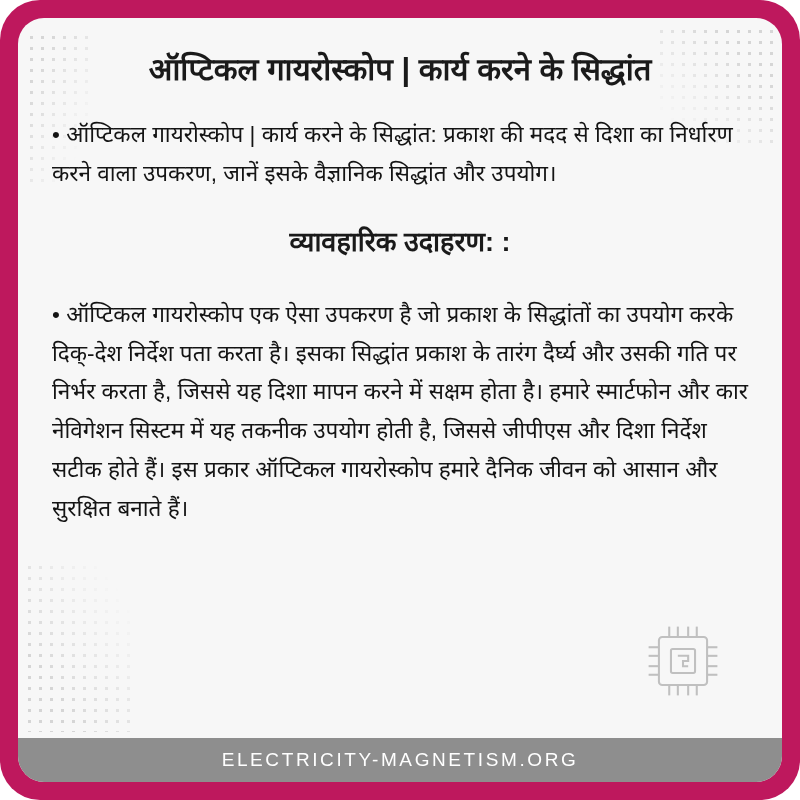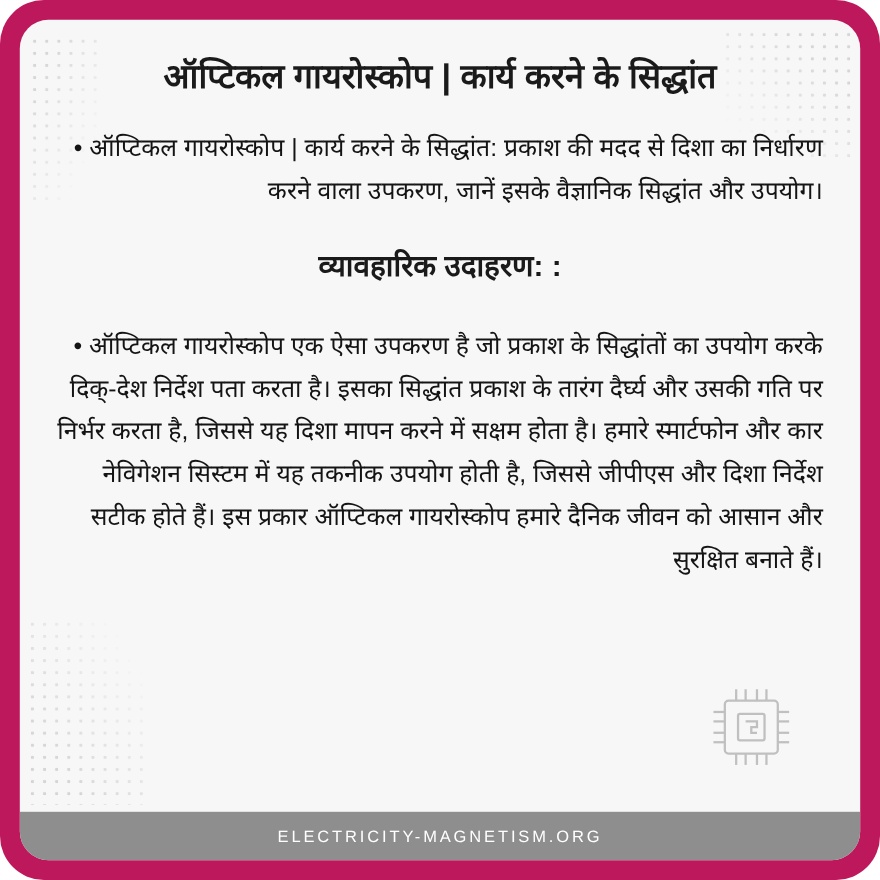--- a/index.html
+++ b/index.html
@@ -63,21 +63,21 @@
     font-weight: bold;
     text-align: center;
     color: #1a1a1a;
     letter-spacing: 0px;
   }
   .para {
     margin: 26px 0 0 0;
     font-size: 22.5px;
     line-height: 1.72;
     color: #141414;
-    text-align: right;
+    text-align: left;
     font-weight: 500;
   }
   h2.subtitle {
     margin: 30px 0 0 0;
     font-size: 27px;
     line-height: 1.35;
     font-weight: bold;
     text-align: center;
     color: #1a1a1a;
   }
@@ -98,21 +98,21 @@
     bottom: 0;
     width: 764px;
     height: 44px;
     background: #8e8e8e;
     display: flex;
     align-items: center;
     justify-content: center;
   }
   .footer span {
     color: #ffffff;
-    font-size: 15px;
+    font-size: 19px;
     letter-spacing: 2.6px;
     font-weight: 500;
   }
 </style>
 </head>
 <body>
 
 <div class="card">
   <div class="inner">
 

